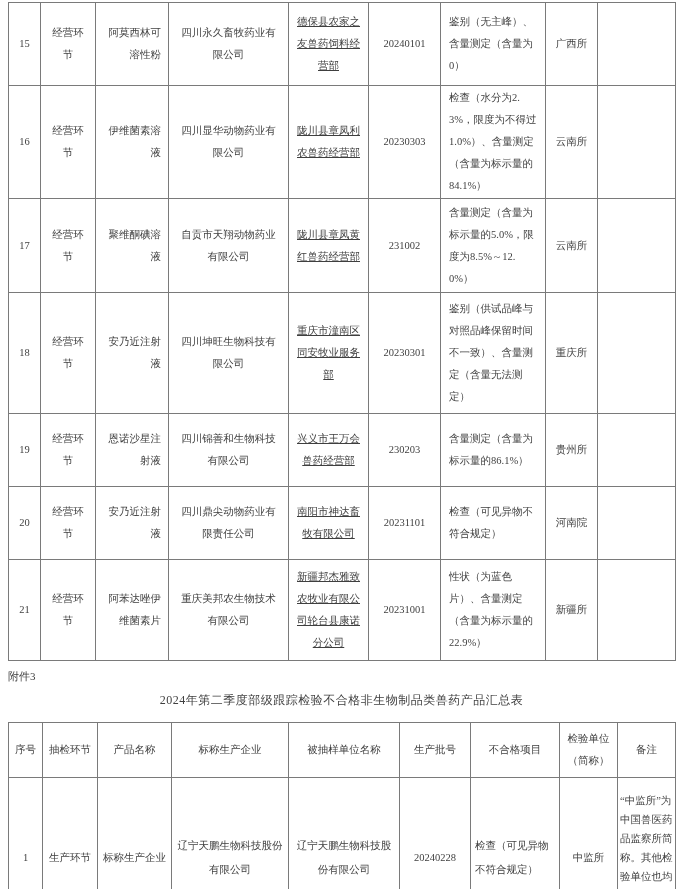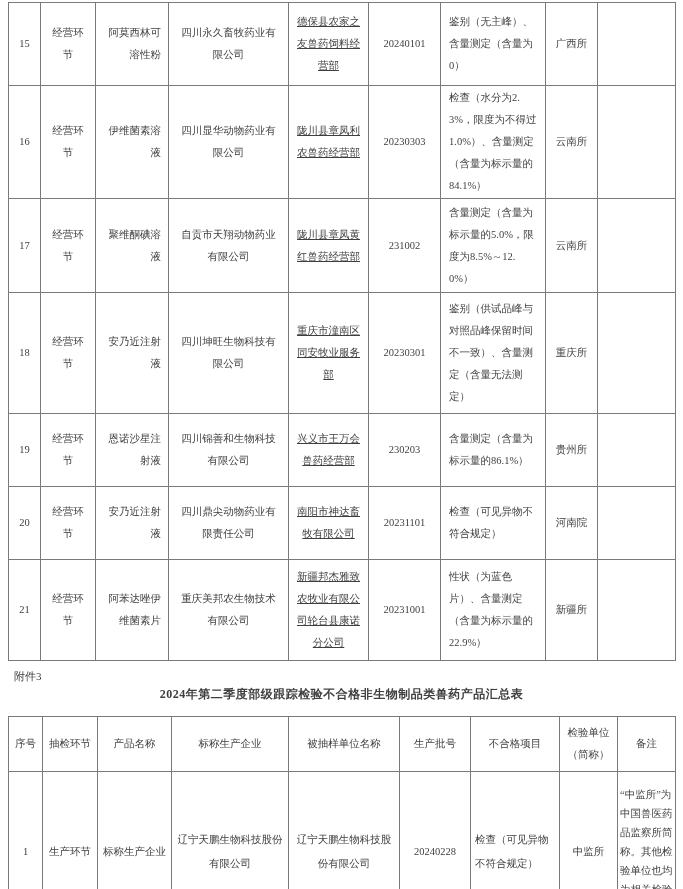--- a/index.html
+++ b/index.html
@@ -23,22 +23,22 @@
   .t1 td:nth-child(2) { padding:3px 7px; }
   .t1 td:nth-child(3) { padding:1px 7px;text-align:right; }
   .t1 td:nth-child(4) { padding:14px 8px; }
   .t1 td:nth-child(5) { padding:1px 3px;text-decoration:underline; }
   .t1 td:nth-child(7) { padding:1px 8px; text-align:left; }
   
   .t2 td { line-height:24px; }
   .t2 td:nth-child(7) { text-align:left; }
   .t2 td:nth-child(9) { text-align:left; padding:13px 2px; line-height:19px; }
 
-  .attach { margin-top:8px; font-size:11px; line-height:15px; text-align:left;margin-left:6px; }
-  .title  { margin-top:2px; font-size:12px; line-height:16px; text-align:center; font-weight:bold; letter-spacing:0.5px; }
+  .attach { margin-top:8px; font-size:11px; line-height:15px; text-align:left; }
+  .title  { margin-top:8px; font-size:12px; line-height:16px; text-align:center; font-weight:normal; letter-spacing:0.5px; }
   .t2 { margin-top:14px; }
 </style>
 </head>
 <body>
 
 <div class="page">
 
   <table class="t1">
     <colgroup>
       <col style="width:32px">

